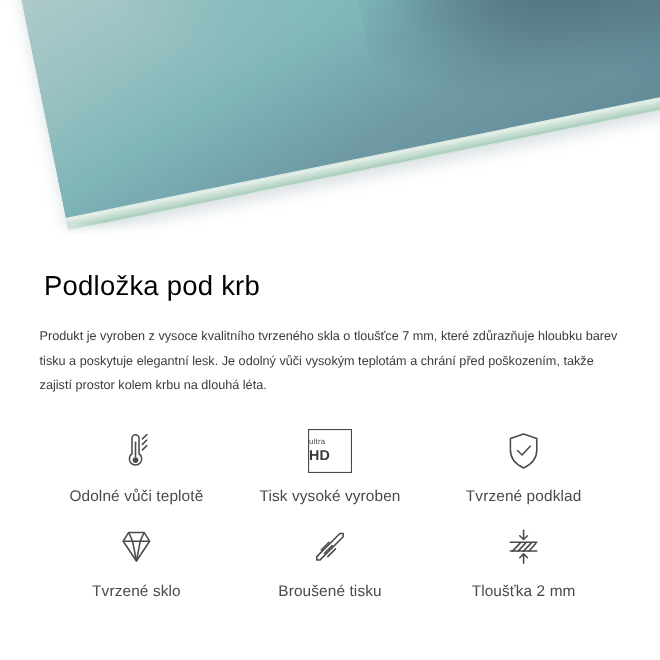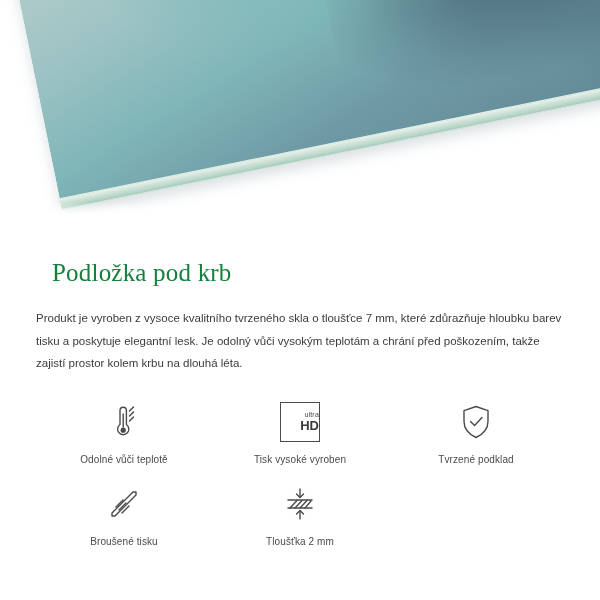--- a/index.html
+++ b/index.html
@@ -125,27 +125,27 @@
   }
   .sparkle-d1 { transform: translate(-50%,-50%) rotate(45deg); }
   .sparkle-d2 { transform: translate(-50%,-50%) rotate(-45deg); }
 
   
   .content {
     position: relative;
     padding: 0 36px;
   }
   .headline {
-    margin: 16px;
+    margin: 4px;
     padding-top: 22px;
-    font-family: Liberation Serif, serif;
+    font-family: Liberation Sans, sans-serif;
     font-size: 25px;
     line-height: 1.33;
     font-weight: 400;
-    color: #15803d;
+    color: #000000;
     letter-spacing: 0.2px;
   }
   .headline .line2 { display: block; }
   .paragraph {
     margin: 18px 0 0 0;
     font-size: 11.5px;
     line-height: 1.95;
     color: #3b3b3b;
     max-width: 545px;
   }
@@ -164,31 +164,31 @@
     justify-content: flex-start;
   }
   .feature-icon {
     height: 46px;
     display: flex;
     align-items: center;
     justify-content: center;
   }
   .feature-label {
     margin-top: 9px;
-    font-size: 10px;
+    font-size: 14px;
     color: #4a4a4a;
     letter-spacing: 0.1px;
   }
   .hd-badge {
     width: 38px;
     height: 38px;
     border: 1.4px solid #4a4a4a;
     display: flex;
     flex-direction: column;
-    align-items: flex-end;
+    align-items: flex-start;
     justify-content: center;
     line-height: 1;
   }
   .hd-badge .u {
     font-size: 7px;
     letter-spacing: 0.2px;
     color: #4a4a4a;
   }
   .hd-badge .h {
     font-size: 13px;
@@ -257,20 +257,33 @@
       <div class="feature">
         <div class="feature-icon">
           <svg width="44" height="44" viewBox="0 0 44 44" fill="none" stroke="#4a4a4a" stroke-width="1.4" stroke-linecap="round" stroke-linejoin="round">
             <path d="M22 6.5l12 4.2v10.5c0 7.6-5.2 13.2-12 16.3-6.8-3.1-12-8.7-12-16.3V10.7z"></path>
             <polyline points="16.5,21.5 20.6,25.6 28,17.6"></polyline>
           </svg>
         </div>
         <div class="feature-label">Tvrzené podklad</div>
       </div>
 
+      <div class="feature">
+        <div class="feature-icon">
+          <svg width="44" height="44" viewBox="0 0 44 44" fill="none" stroke="#4a4a4a" stroke-width="1.4" stroke-linejoin="round">
+            <polygon points="10,17 22,35 34,17 29,9 15,9"></polygon>
+            <line x1="10" y1="17" x2="34" y2="17"></line>
+            <line x1="15" y1="9" x2="18.5" y2="17"></line>
+            <line x1="29" y1="9" x2="25.5" y2="17"></line>
+            <line x1="18.5" y1="17" x2="22" y2="35"></line>
+            <line x1="25.5" y1="17" x2="22" y2="35"></line>
+          </svg>
+        </div>
+        <div class="feature-label">Tvrzené sklo</div>
+      </div>
 
       <div class="feature">
         <div class="feature-icon">
           <svg width="44" height="44" viewBox="0 0 44 44" fill="none" stroke="#4a4a4a" stroke-width="1.4" stroke-linecap="round" stroke-linejoin="round">
             <path d="M10 31 L31 10 L34 10 L34 13 L13 34 L10 34 Z"></path>
             <line x1="17" y1="28" x2="24" y2="21"></line>
             <line x1="20" y1="31" x2="27" y2="24"></line>
             <line x1="14" y1="25" x2="21" y2="18"></line>
           </svg>
         </div>

